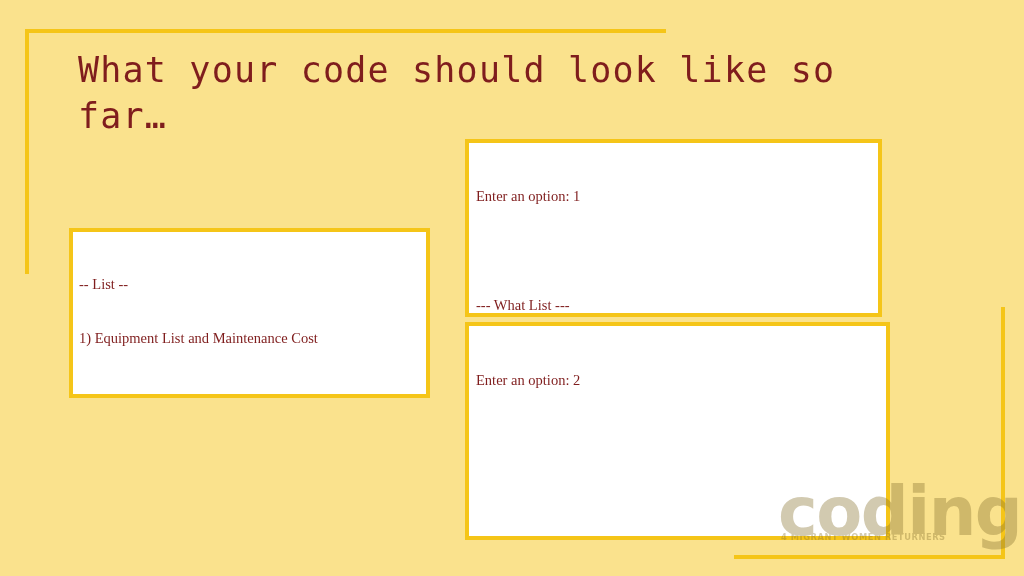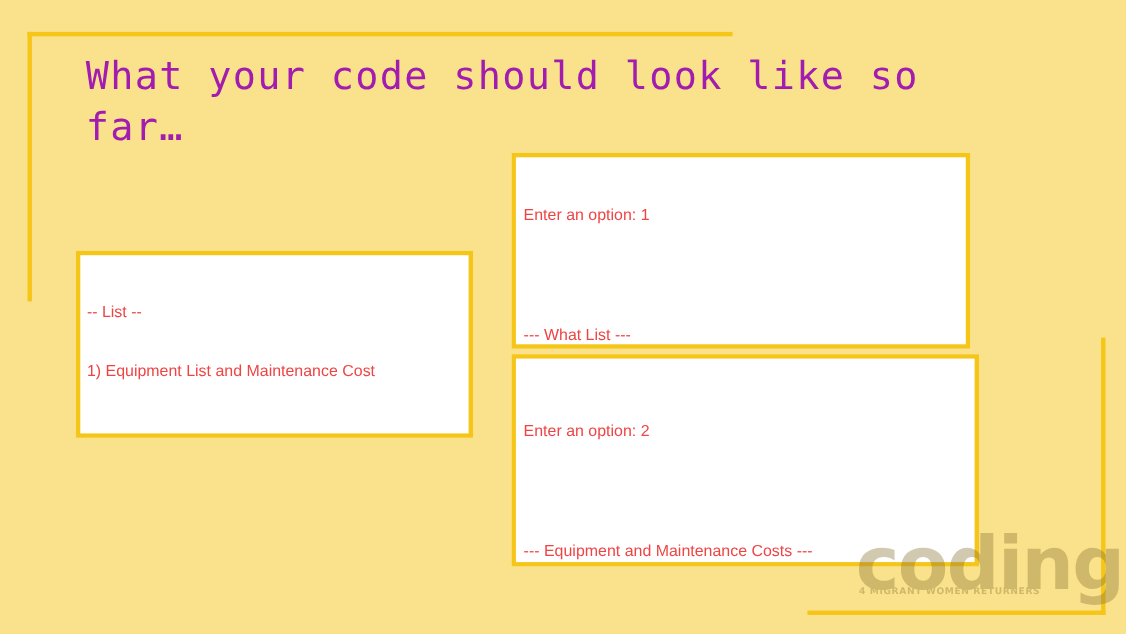--- a/index.html
+++ b/index.html
@@ -40,33 +40,33 @@
   
   #slide-title {
     position: absolute;
     left: 78px;
     top: 47px;
     width: 820px;
     font-family: "DejaVu Sans Mono", monospace;
     font-size: 35px;
     line-height: 46px;
     letter-spacing: 1.2px;
-    color: #a21caf;
+    color: #7f1d1d;
     font-weight: 400;
     white-space: pre-wrap;
   }
 
   
   .terminal {
     position: absolute;
     background: #ffffff;
     border: 4px solid #f5c518;
     box-sizing: border-box;
-    color: #ef4444;
-    font-family: Liberation Sans, sans-serif;
+    color: #7f1d1d;
+    font-family: Liberation Serif, serif;
     font-size: 14.5px;
     line-height: 18.3px;
     white-space: pre;
     overflow: hidden;
   }
   .terminal .line {
     white-space: pre;
     display: block;
     height: 18.3px;
   }
@@ -84,22 +84,22 @@
     top: 139px;
     width: 417px;
     height: 178px;
     padding: 7px 0 0 7px;
   }
 
   #equipment-box {
     left: 465px;
     top: 322px;
     width: 425px;
-    height: 193px;
-    padding: 20px 0 0 7px;
+    height: 218px;
+    padding: 8px 0 0 7px;
   }
 
   
   #logo {
     position: absolute;
     left: 778px;
     top: 487px;
     width: 195px;
     height: 60px;
     opacity: 0.38;
@@ -151,21 +151,20 @@
   
   
   
   
   
 </div>
 
 <div class="terminal" id="equipment-box">
   <span class="line">Enter an option: 2</span>
   <span class="line"></span>
-  <span class="line">--- Equipment and Maintenance Costs ---</span>
   
   
   
   
   
 </div>
 
 <div id="logo">
   <div id="logo-wordmark">coding</div>
   <div id="logo-tagline">4 MIGRANT WOMEN RETURNERS</div>

